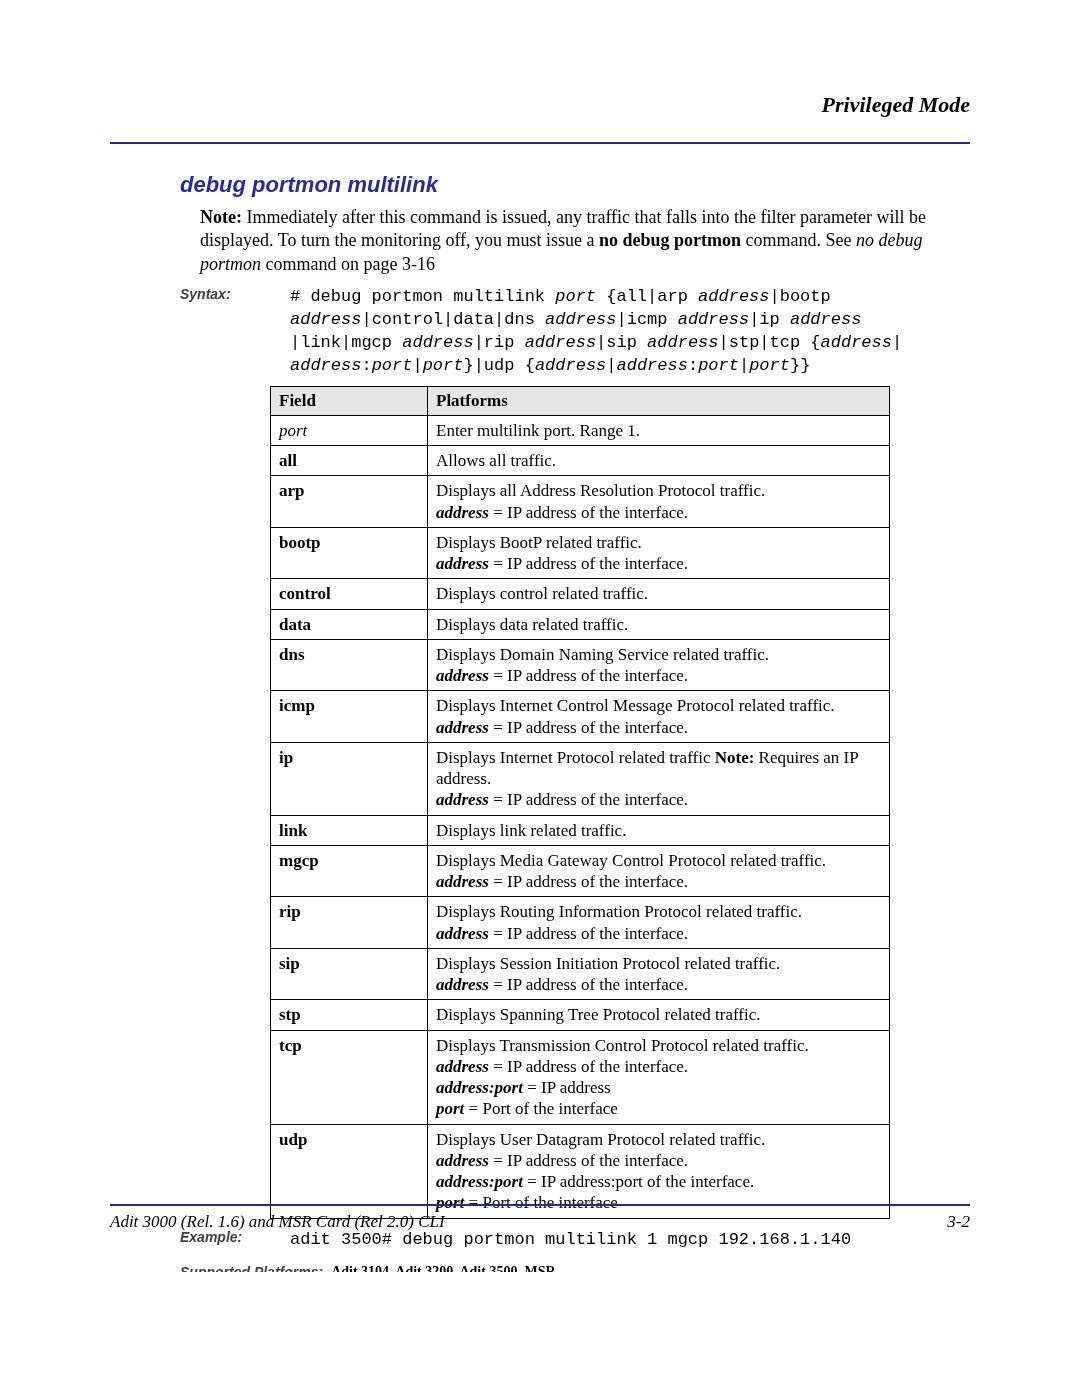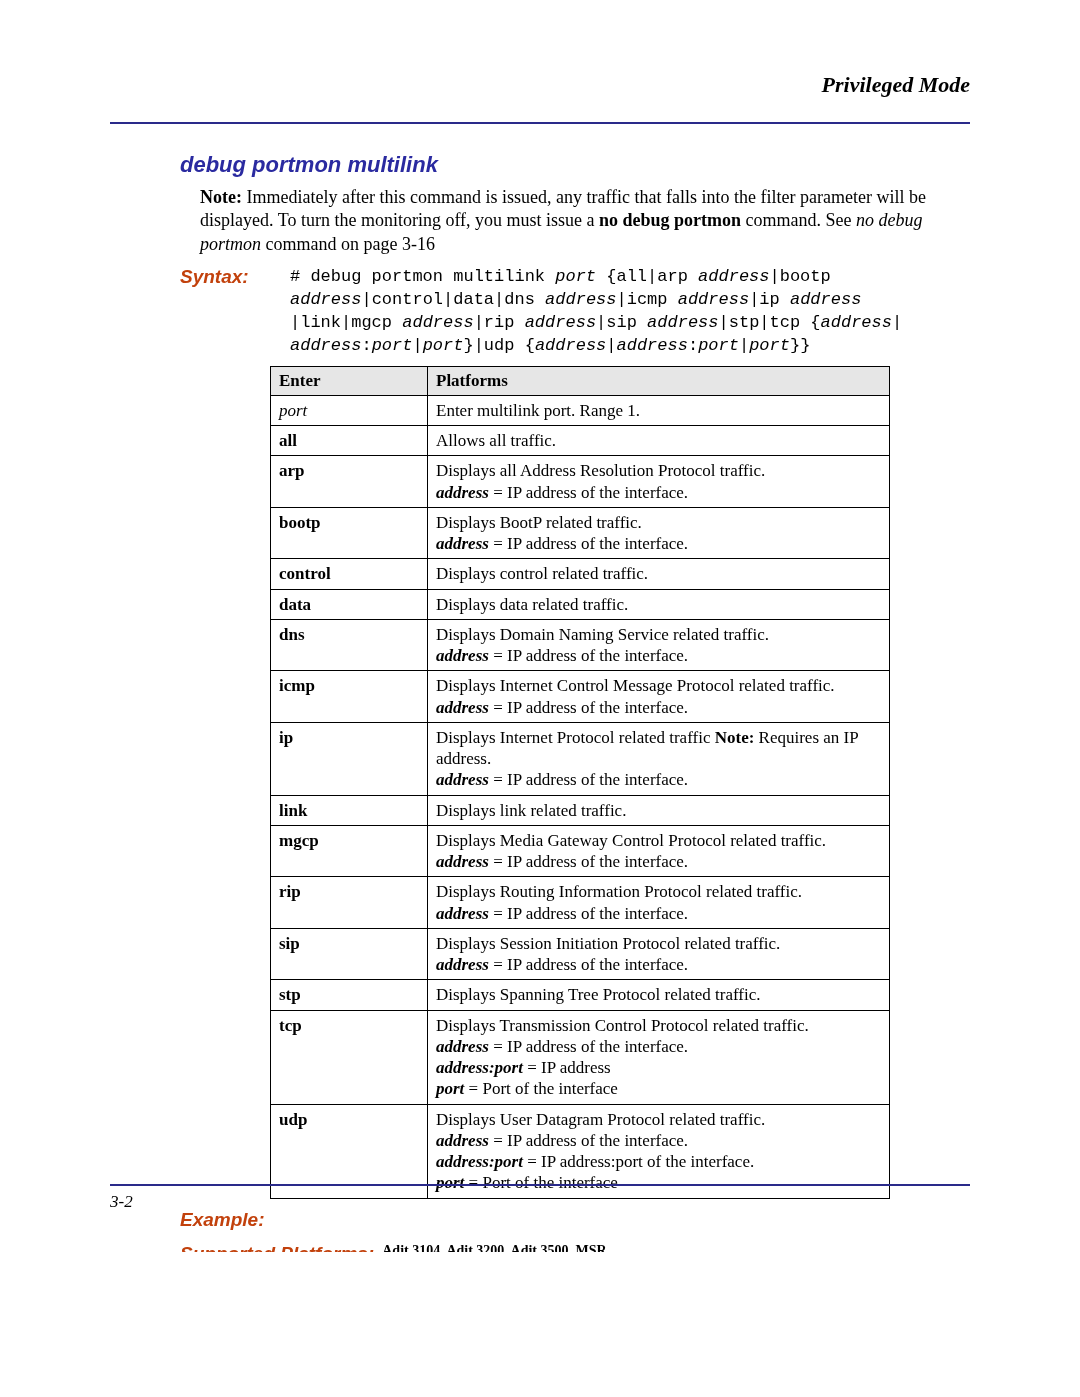--- a/index.html
+++ b/index.html
@@ -7,20 +7,21 @@
     font-family: "Times New Roman", Times, serif;
     background: #fff;
     color: #000;
   }
   .page {
     width: 1080px;
     height: 1252px;
     position: relative;
     box-sizing: border-box;
     padding: 72px 110px 40px 110px;
+    margin-top: 20px;
   }
   .running-head {
     text-align: right;
     font-style: italic;
     font-weight: bold;
     font-size: 22px;
     padding-bottom: 24px;
     border-bottom: 2px solid #2a2a8a;
   }
   .content {
@@ -44,25 +45,25 @@
     padding-left: 20px;
   }
   .mono {
     font-family: "Courier New", Courier, monospace;
     font-size: 17px;
     line-height: 1.35;
   }
   .mono .kw { font-weight: normal; }
   .mono .it { font-style: italic; }
   .label {
-    color: #c2410c;
+    color: #404040;
     font-family: Arial, Helvetica, sans-serif;
     font-weight: bold;
     font-style: italic;
-    font-size: 19px;
+    font-size: 14px;
     display: inline-block;
   }
   .syntax-row, .example-row, .platforms-row {
     display: flex;
     align-items: flex-start;
     margin-top: 10px;
   }
   .syntax-row .label { width: 90px; flex: 0 0 90px; }
   .example-row .label { width: 90px; flex: 0 0 90px; }
   .platforms-row .label { width: auto; margin-right: 8px; }
@@ -120,21 +121,21 @@
     </div>
 
     <div class="syntax-row">
       <span class="label">Syntax:</span>
       <div class="mono syntax-body"><span class="kw"># debug portmon multilink</span> <span class="it">port</span> {<span class="kw">all</span>|<span class="kw">arp</span> <span class="it">address</span>|<span class="kw">bootp</span> <span class="it">address</span>|<span class="kw">control</span>|<span class="kw">data</span>|<span class="kw">dns</span> <span class="it">address</span>|<span class="kw">icmp</span> <span class="it">address</span>|<span class="kw">ip</span> <span class="it">address</span> |<span class="kw">link</span>|<span class="kw">mgcp</span> <span class="it">address</span>|<span class="kw">rip</span> <span class="it">address</span>|<span class="kw">sip</span> <span class="it">address</span>|<span class="kw">stp</span>|<span class="kw">tcp</span> {<span class="it">address</span>| <span class="it">address</span>:<span class="it">port</span>|<span class="it">port</span>}|<span class="kw">udp</span> {<span class="it">address</span>|<span class="it">address</span>:<span class="it">port</span>|<span class="it">port</span>}}</div>
     </div>
 
     <table>
       <thead>
         <tr>
-          <th>Enter</th>
+          <th>Field</th>
           <th>Platforms</th>
         </tr>
       </thead>
       <tbody id="tbody">
           <tr>
             <td class="field"><span class="ti">port</span></td>
             <td>Enter multilink port. Range 1.</td>
           </tr>
           <tr>
             <td class="field"><span class="tb">all</span></td>
@@ -194,27 +195,29 @@
           </tr>
           <tr>
             <td class="field"><span class="tb">udp</span></td>
             <td>Displays User Datagram Protocol related traffic.<br><span class="tbi">address</span> = IP address of the interface.<br><span class="tbi">address:port</span> = IP address:port of the interface.<br><span class="tbi">port</span> = Port of the interface</td>
           </tr>
         </tbody>
     </table>
 
     <div class="example-row">
       <span class="label">Example:</span>
+      <div class="mono" style="padding-left:20px;"><span class="kw">adit 3500# debug portmon multilink 1 mgcp 192.168.1.140</span></div>
     </div>
 
     <div class="platforms-row" style="margin-top:12px;">
       <span class="label">Supported Platforms:</span>
       <span class="tb" style="font-size:14px;">Adit 3104, Adit 3200, Adit 3500, MSR</span>
     </div>
   </div>
 
   <div class="footer">
     <div class="footer-rule"></div>
     <div class="footer-line">
+      <span>Adit 3000 (Rel. 1.6) and MSR Card (Rel 2.0) CLI</span>
       <span>3-2</span>
     </div>
   </div>
 </div>
 
 </body></html>

